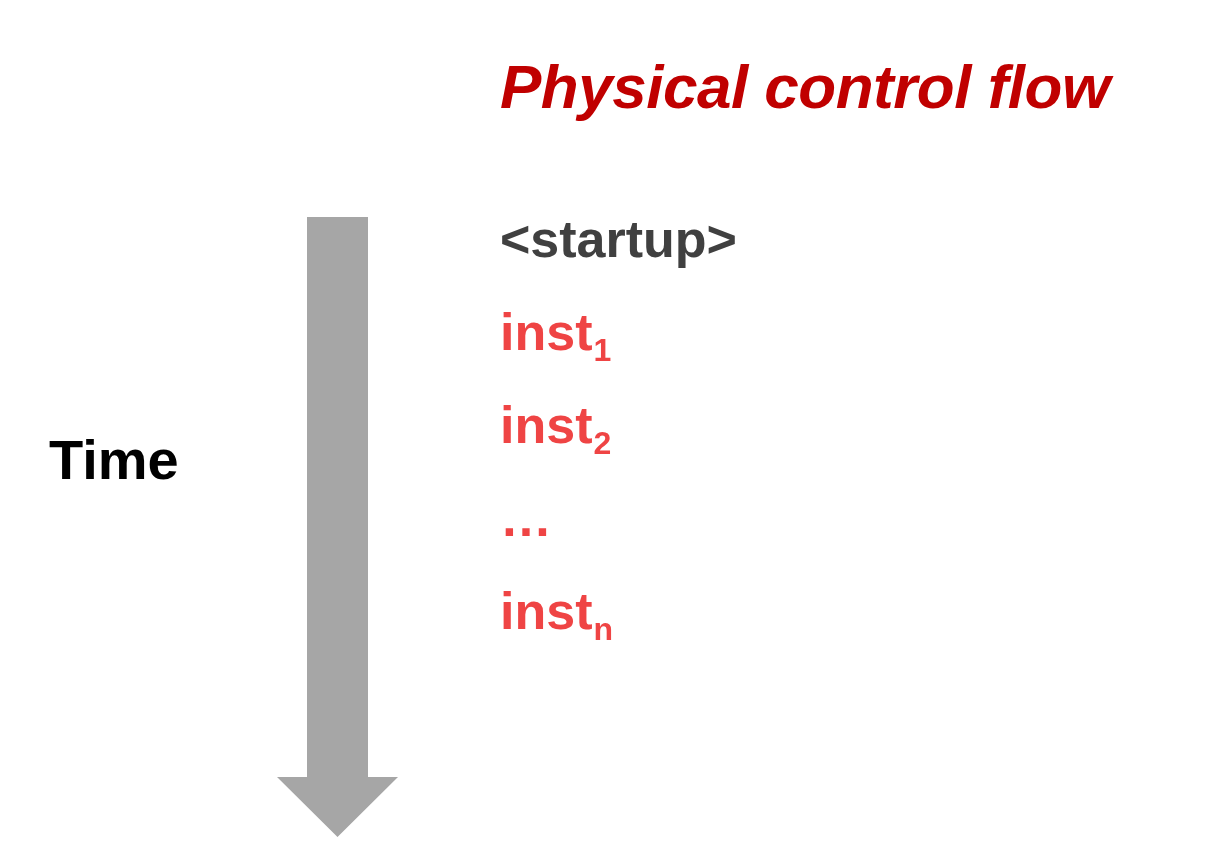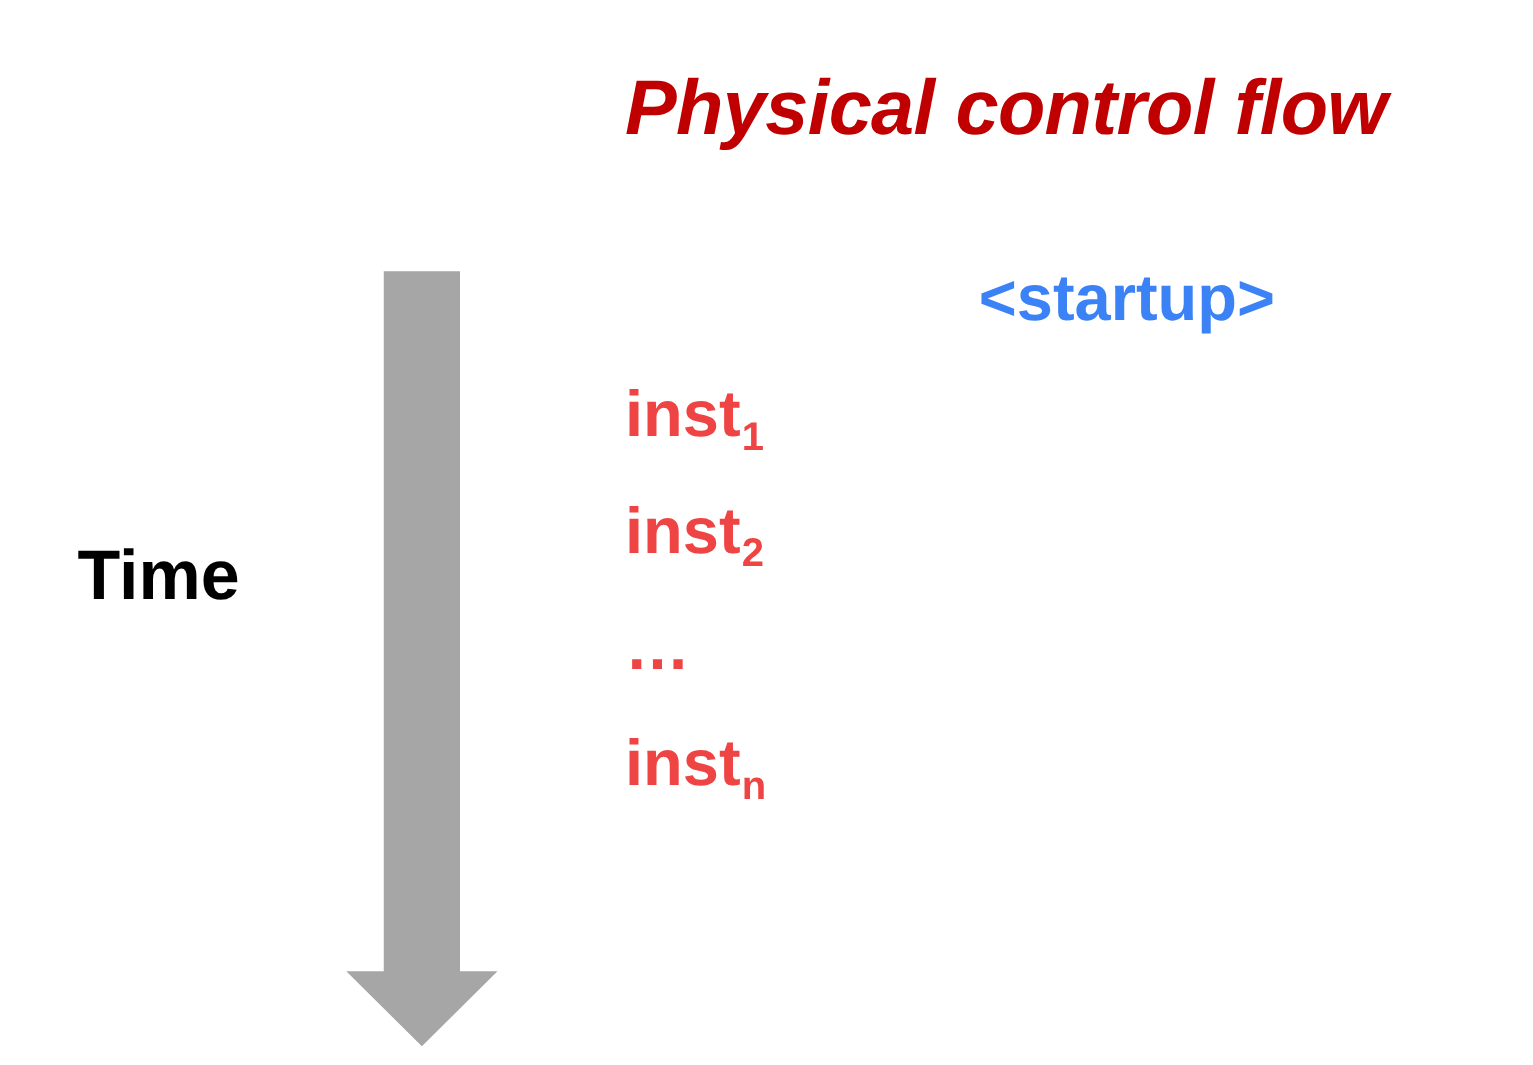--- a/index.html
+++ b/index.html
@@ -29,21 +29,21 @@
     font-style: italic;
     color: #C00000;
     letter-spacing: -0.5px;
     white-space: nowrap;
     line-height: 1.1;
   }
 
   
   #time-label {
     position: absolute;
-    left: 62px;
+    left: 49px;
     top: 392px;
     font-size: 56px;
     font-weight: bold;
     color: #000000;
     white-space: nowrap;
     line-height: 1.1;
   }
 
   
   #time-arrow {
@@ -92,21 +92,21 @@
   <div id="title" style="color: rgb(192, 0, 0);">Physical control flow</div>
 
   <div id="time-label">Time</div>
 
   <svg id="time-arrow" viewBox="0 0 140 640">
     <polygon id="arrow-shape" points="37,8 98,8 98,568 128,568 67.5,628 7,568 37,568" fill="#A6A6A6"></polygon>
   </svg>
 
   <div id="flow-list">
 
-    <div class="flow-line muted" style="color: #3b82f6; text-align: right;">
+    <div class="flow-line muted" style="color: #404040;">
       <span>&lt;startup&gt;</span><span class="sub"></span>
     </div>
 
     <div class="flow-line">
       <span>inst</span><span class="sub">1</span>
     </div>
 
     <div class="flow-line">
       <span>inst</span><span class="sub">2</span>
     </div>

